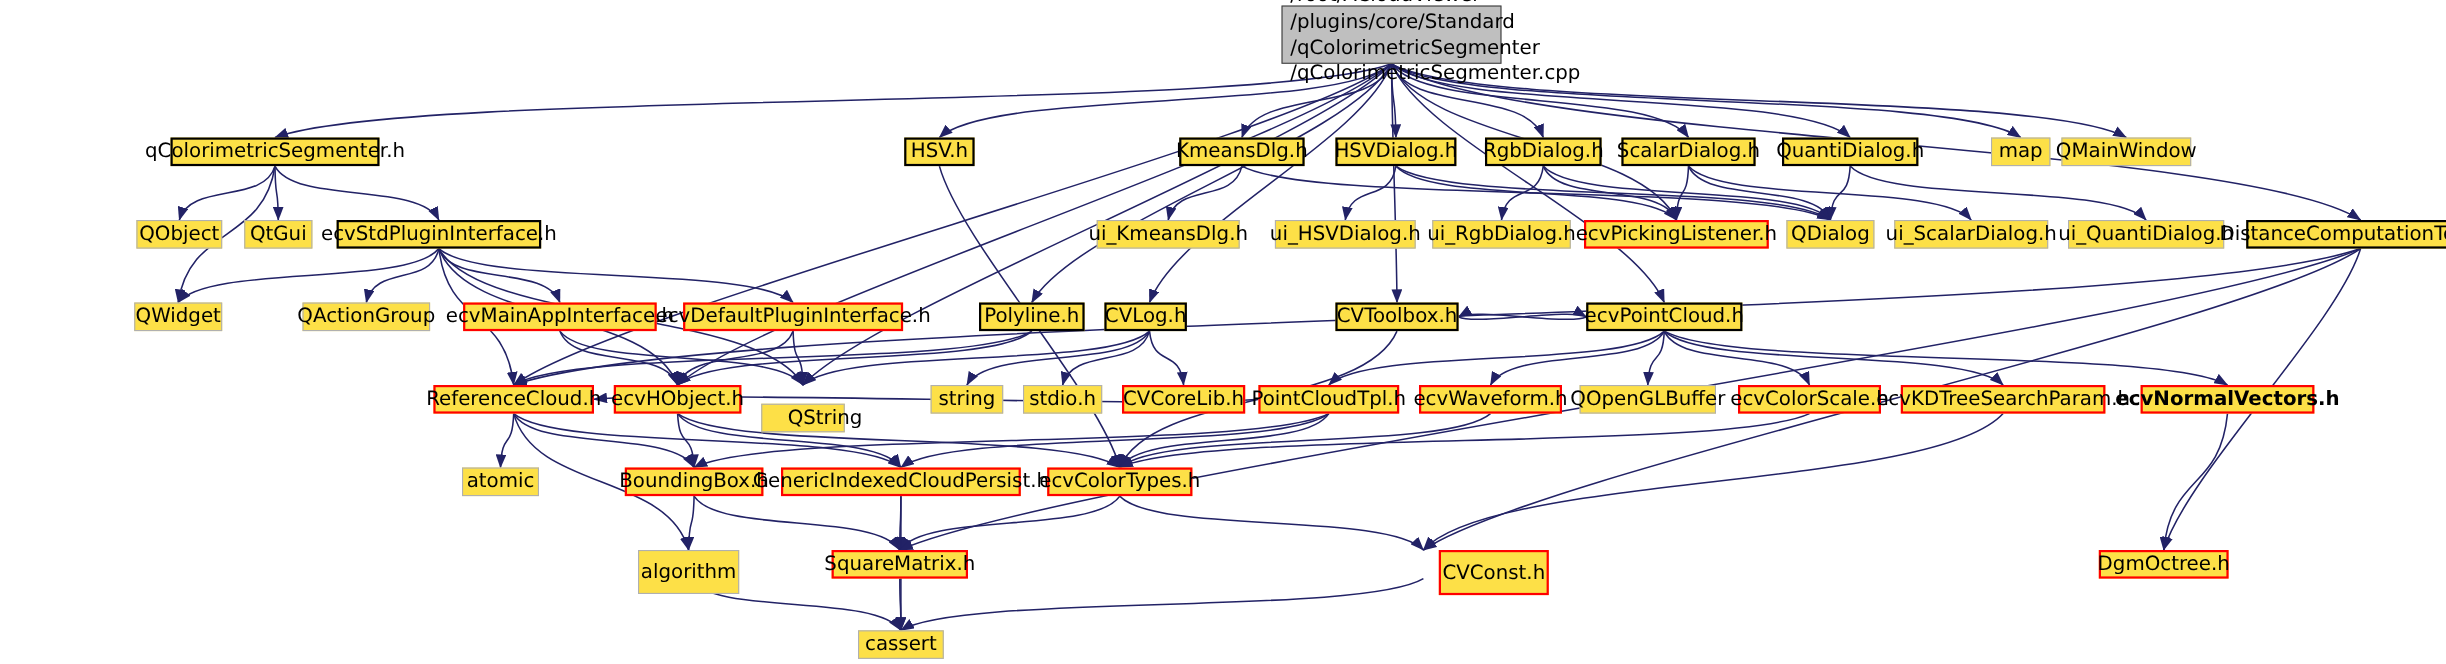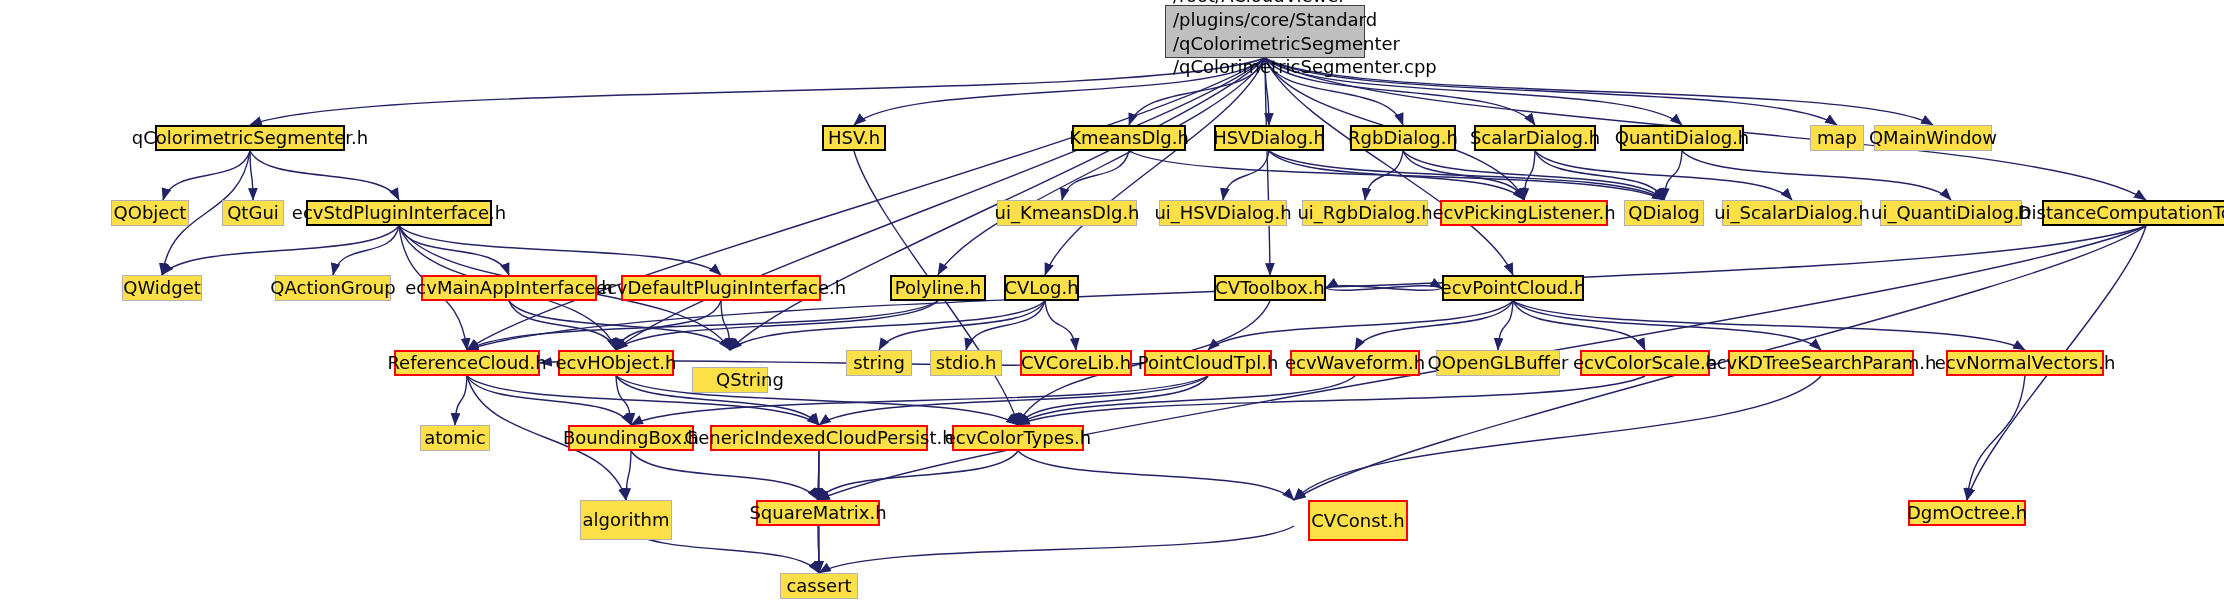--- a/index.html
+++ b/index.html
@@ -158,24 +158,24 @@
 /qColorimetricSegmenter.cpp</div>
       <div class="node doc" style="left: 123px; top: 125px; width: 190px; height: 26px;">qColorimetricSegmenter.h</div>
       <div class="node doc" style="left: 790px; top: 125px; width: 64px; height: 26px;">HSV.h</div>
       <div class="node doc" style="left: 1040px; top: 125px; width: 114px; height: 26px;">KmeansDlg.h</div>
       <div class="node doc" style="left: 1182px; top: 125px; width: 110px; height: 26px;">HSVDialog.h</div>
       <div class="node doc" style="left: 1318px; top: 125px; width: 106px; height: 26px;">RgbDialog.h</div>
       <div class="node doc" style="left: 1442px; top: 125px; width: 122px; height: 26px;">ScalarDialog.h</div>
       <div class="node doc" style="left: 1588px; top: 125px; width: 124px; height: 26px;">QuantiDialog.h</div>
       <div class="node sys" style="left: 1778px; top: 125px; width: 54px; height: 26px;">map</div>
       <div class="node sys" style="left: 1842px; top: 125px; width: 118px; height: 26px;">QMainWindow</div>
-      <div class="node sys" style="left: 79px; top: 200px; width: 78px; height: 26px; text-align: right;">QObject</div>
+      <div class="node sys" style="left: 92px; top: 200px; width: 78px; height: 26px; text-align: right;">QObject</div>
       <div class="node sys" style="left: 190px; top: 200px; width: 62px; height: 26px;">QtGui</div>
       <div class="node doc" style="left: 274px; top: 200px; width: 186px; height: 26px;">ecvStdPluginInterface.h</div>
-      <div class="node sys" style="left: 965px; top: 200px; width: 140px; height: 26px;">ui_KmeansDlg.h</div>
+      <div class="node sys" style="left: 965px; top: 200px; width: 130px; height: 26px;">ui_KmeansDlg.h</div>
       <div class="node sys" style="left: 1127px; top: 200px; width: 128px; height: 26px;">ui_HSVDialog.h</div>
       <div class="node sys" style="left: 1270px; top: 200px; width: 126px; height: 26px;">ui_RgbDialog.h</div>
       <div class="node ext" style="left: 1408px; top: 200px; width: 168px; height: 26px;">ecvPickingListener.h</div>
       <div class="node sys" style="left: 1592px; top: 200px; width: 80px; height: 26px;">QDialog</div>
       <div class="node sys" style="left: 1690px; top: 200px; width: 140px; height: 26px;">ui_ScalarDialog.h</div>
       <div class="node sys" style="left: 1848px; top: 200px; width: 142px; height: 26px;">ui_QuantiDialog.h</div>
       <div class="node doc" style="left: 2010px; top: 200px; width: 208px; height: 26px;">DistanceComputationTools.h</div>
       <div class="node sys" style="left: 90px; top: 275px; width: 80px; height: 26px;">QWidget</div>
       <div class="node sys" style="left: 243px; top: 275px; width: 116px; height: 26px;">QActionGroup</div>
       <div class="node ext" style="left: 389px; top: 275px; width: 176px; height: 26px;">ecvMainAppInterface.h</div>
@@ -188,21 +188,21 @@
       <div class="node ext" style="left: 526px; top: 350px; width: 116px; height: 26px;">ecvHObject.h</div>
       <div class="node sys" style="left: 660px; top: 367px; width: 76px; height: 26px; padding-left: 48px;">QString</div>
       <div class="node sys" style="left: 814px; top: 350px; width: 66px; height: 26px;">string</div>
       <div class="node sys" style="left: 898px; top: 350px; width: 72px; height: 26px;">stdio.h</div>
       <div class="node ext" style="left: 988px; top: 350px; width: 112px; height: 26px;">CVCoreLib.h</div>
       <div class="node ext" style="left: 1112px; top: 350px; width: 128px; height: 26px;">PointCloudTpl.h</div>
       <div class="node ext" style="left: 1258px; top: 350px; width: 130px; height: 26px;">ecvWaveform.h</div>
       <div class="node sys" style="left: 1404px; top: 350px; width: 124px; height: 26px;">QOpenGLBuffer</div>
       <div class="node ext" style="left: 1548px; top: 350px; width: 130px; height: 26px;">ecvColorScale.h</div>
       <div class="node ext" style="left: 1696px; top: 350px; width: 186px; height: 26px;">ecvKDTreeSearchParam.h</div>
-      <div class="node ext" style="left: 1914px; top: 350px; width: 158px; height: 26px;">ecvNormalVectors.h</div>
+      <div class="node ext" style="left: 1914px; top: 350px; width: 158px; height: 26px; font-weight: bold;">ecvNormalVectors.h</div>
       <div class="node sys" style="left: 388px; top: 425px; width: 70px; height: 26px;">atomic</div>
       <div class="node ext" style="left: 536px; top: 425px; width: 126px; height: 26px;">BoundingBox.h</div>
       <div class="node ext" style="left: 678px; top: 425px; width: 218px; height: 26px;">GenericIndexedCloudPersist.h</div>
       <div class="node ext" style="left: 920px; top: 425px; width: 132px; height: 26px;">ecvColorTypes.h</div>
       <div class="node sys" style="left: 548px; top: 500px; width: 92px; height: 40px;">algorithm</div>
       <div class="node ext" style="left: 724px; top: 500px; width: 124px; height: 26px;">SquareMatrix.h</div>
       <div class="node ext" style="left: 1276px; top: 500px; width: 100px; height: 41px;">CVConst.h</div>
       <div class="node ext" style="left: 1876px; top: 500px; width: 118px; height: 26px;">DgmOctree.h</div>
       <div class="node sys" style="left: 748px; top: 573px; width: 78px; height: 26px;">cassert</div>
     </div>

